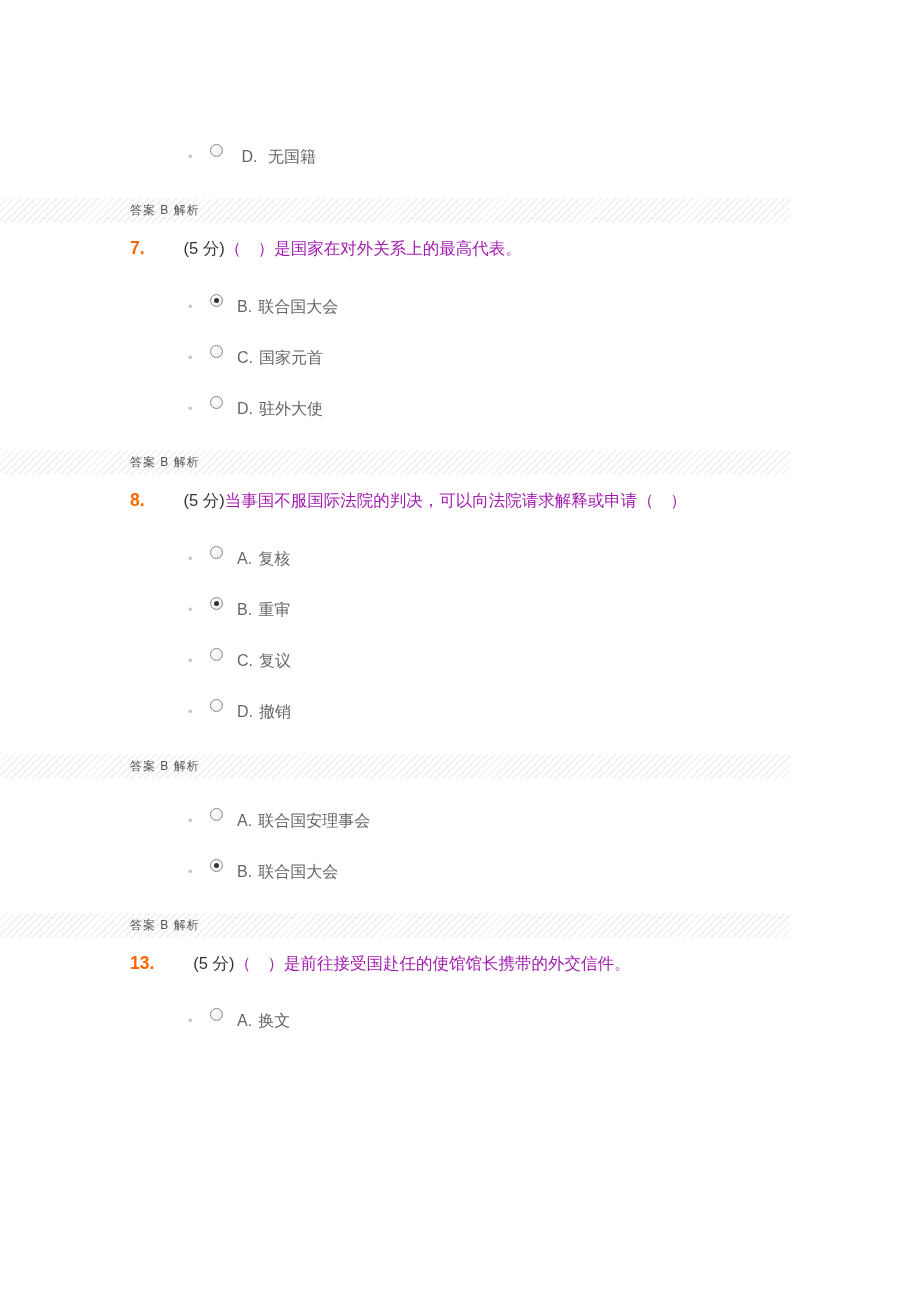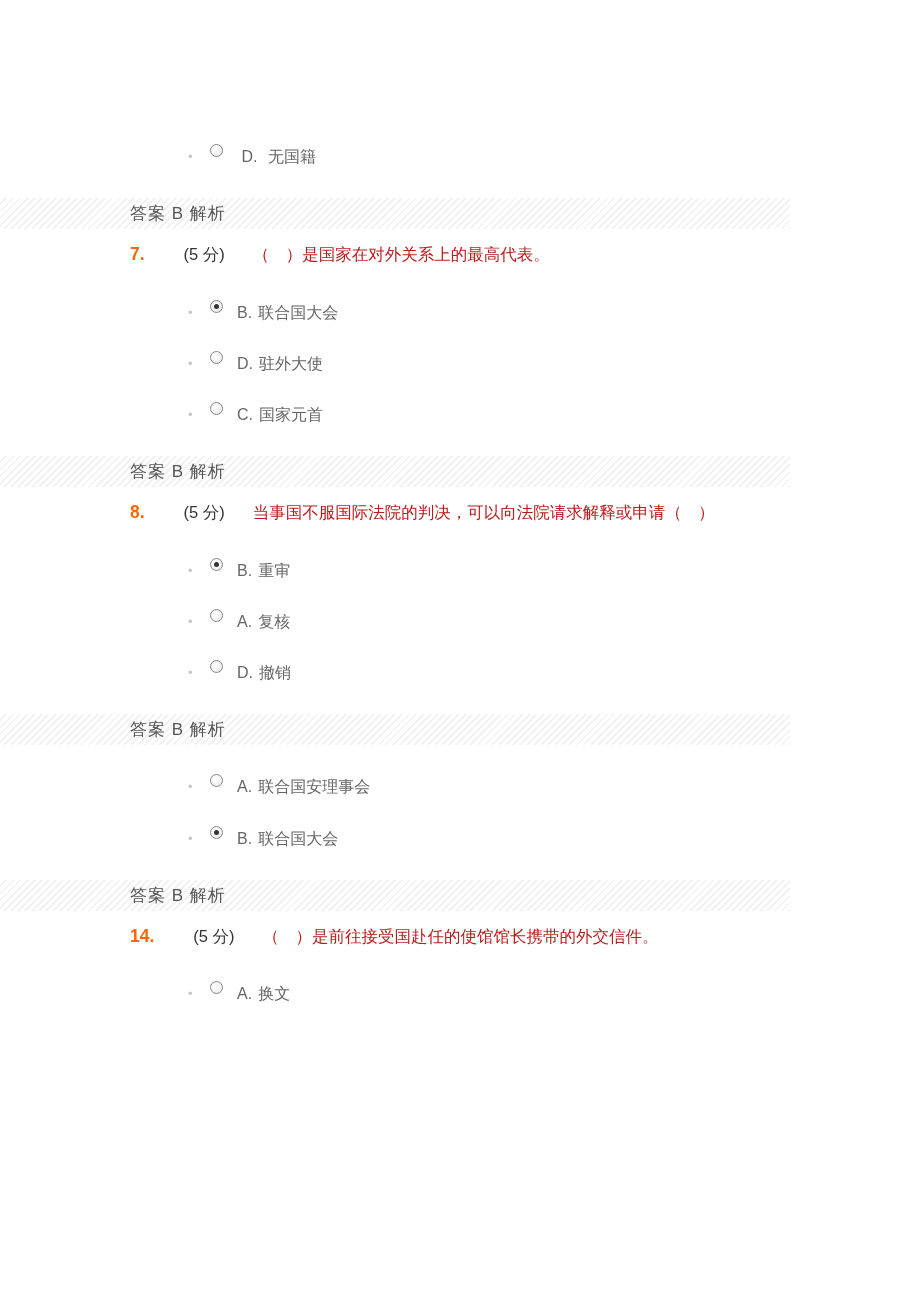--- a/index.html
+++ b/index.html
@@ -16,21 +16,21 @@
     font-size: 16.5px;
     line-height: 1.8;
   }
   .q-num {
     color: #ff6600;
     font-weight: bold;
     font-size: 17.5px;
     margin-right: 4px;
   }
   .q-pts { color: #333; margin-left: 35px; }
-  .q-text { color: #b91c1c; margin-left: 28px; }
+  .q-text { color: #a21caf; }
   ul.opts {
     list-style: none;
     padding-left: 80px;
     margin-bottom: 10px;
   }
   ul.opts li {
     position: relative;
     margin: 32px 0;
     font-size: 16px;
     line-height: 1.2;
@@ -66,21 +66,21 @@
     top: 3px;
   }
   .opt-letter { color: #666; margin-right: 6px; }
   .opt-text { color: #666; }
   .ans-bar {
     background: repeating-linear-gradient(
       -45deg,
       #f2f2f2 0px, #f2f2f2 2px,
       #ffffff 2px, #ffffff 5px
     );
-    font-size: 17px;
+    font-size: 12px;
     color: #555;
     padding: 4px 0 4px 130px;
     letter-spacing: 1px;
     width: 790px;
   }
 </style>
 </head>
 <body>
 
 <div class="q-block">
@@ -92,40 +92,41 @@
     </li>
   </ul>
 </div>
 <div class="ans-bar">答案 B  解析</div>
 
 <div id="questions">
     <div class="q-block">
       <div class="q-head"><span class="q-num">7.</span><span class="q-pts">(5 分)</span><span class="q-text">（　）是国家在对外关系上的最高代表。</span></div>
       <ul class="opts">
         <li><span class="radio selected"></span><span class="opt-letter">B.</span><span class="opt-text">联合国大会</span></li>
+        <li><span class="radio"></span><span class="opt-letter">C.</span><span class="opt-text">国家元首</span></li>
         <li><span class="radio"></span><span class="opt-letter">D.</span><span class="opt-text">驻外大使</span></li>
-        <li><span class="radio"></span><span class="opt-letter">C.</span><span class="opt-text">国家元首</span></li>
       </ul>
     </div>
     <div class="ans-bar">答案 B  解析</div>
     <div class="q-block">
       <div class="q-head"><span class="q-num">8.</span><span class="q-pts">(5 分)</span><span class="q-text">当事国不服国际法院的判决，可以向法院请求解释或申请（　）</span></div>
       <ul class="opts">
+        <li><span class="radio"></span><span class="opt-letter">A.</span><span class="opt-text">复核</span></li>
         <li><span class="radio selected"></span><span class="opt-letter">B.</span><span class="opt-text">重审</span></li>
-        <li><span class="radio"></span><span class="opt-letter">A.</span><span class="opt-text">复核</span></li>
+        <li><span class="radio"></span><span class="opt-letter">C.</span><span class="opt-text">复议</span></li>
         <li><span class="radio"></span><span class="opt-letter">D.</span><span class="opt-text">撤销</span></li>
       </ul>
     </div>
     <div class="ans-bar">答案 B  解析</div>
     <div class="q-block">
       <ul class="opts">
         <li><span class="radio"></span><span class="opt-letter">A.</span><span class="opt-text">联合国安理事会</span></li>
         <li><span class="radio selected"></span><span class="opt-letter">B.</span><span class="opt-text">联合国大会</span></li>
       </ul>
     </div>
     <div class="ans-bar">答案 B  解析</div>
     <div class="q-block">
-      <div class="q-head"><span class="q-num">14.</span><span class="q-pts">(5 分)</span><span class="q-text">（　）是前往接受国赴任的使馆馆长携带的外交信件。</span></div>
+      <div class="q-head"><span class="q-num">13.</span><span class="q-pts">(5 分)</span><span class="q-text">（　）是前往接受国赴任的使馆馆长携带的外交信件。</span></div>
       <ul class="opts">
         <li><span class="radio"></span><span class="opt-letter">A.</span><span class="opt-text">换文</span></li>
       </ul>
     </div>
   </div>
 
 </body></html>

